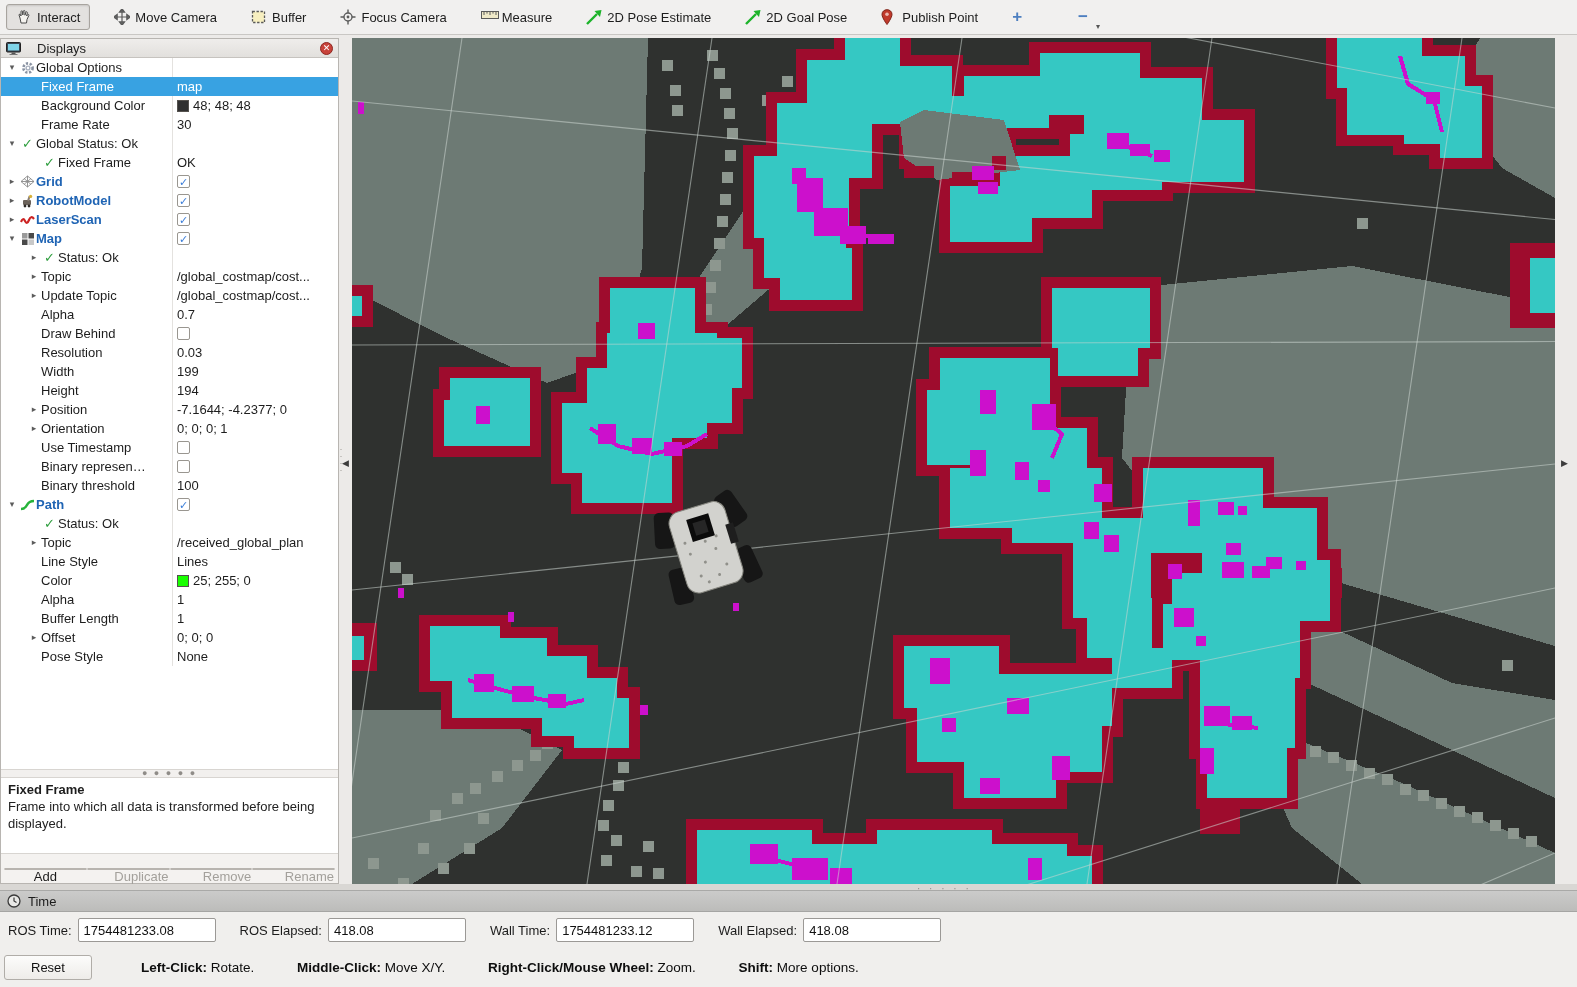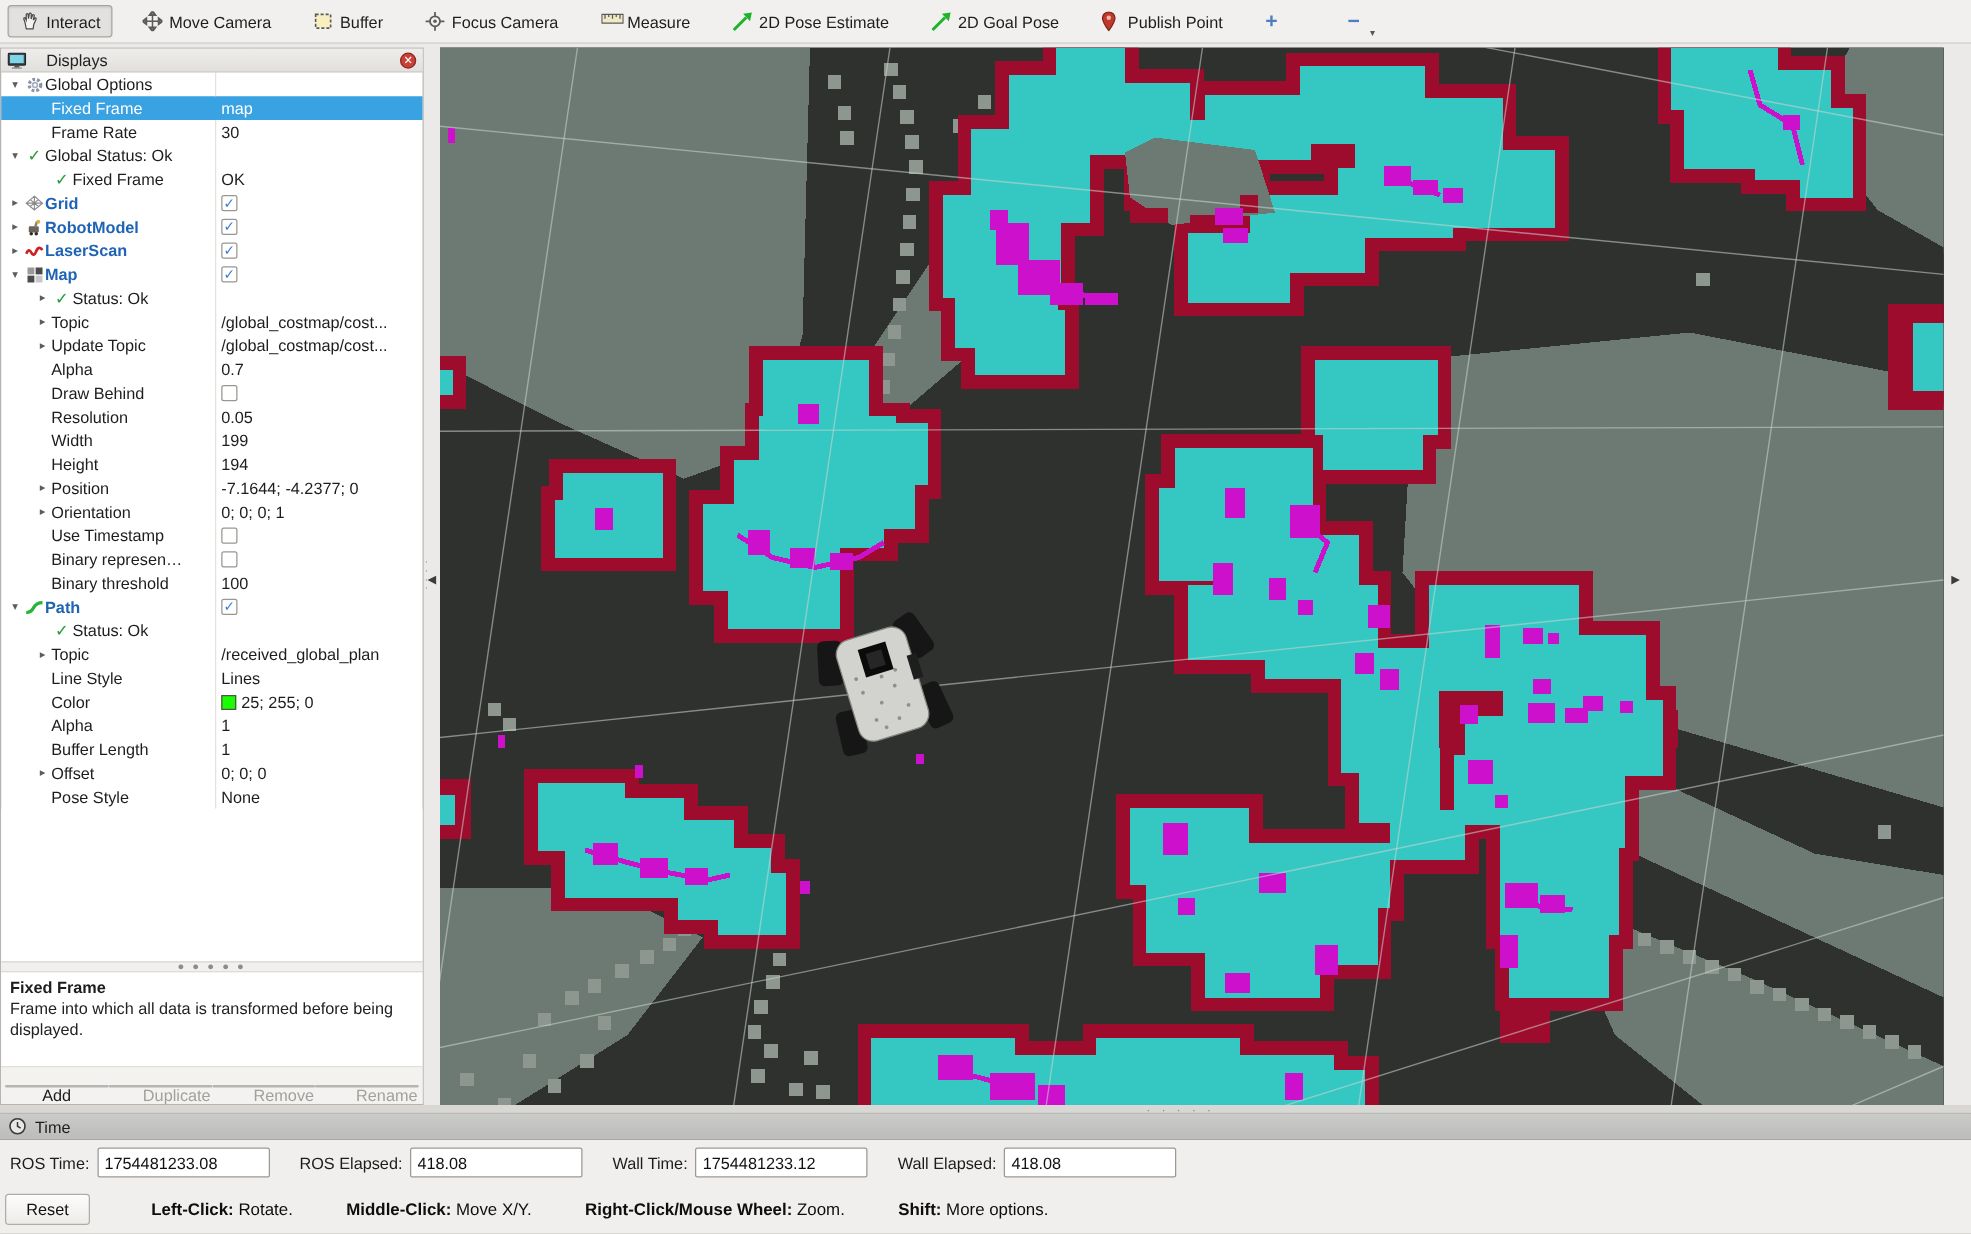--- a/index.html
+++ b/index.html
@@ -59,21 +59,21 @@
   .below-strip .hdots { position:absolute; left:917px; top:-1px; color:#8f8c88; font-size:10px; letter-spacing:3px; }
   .time-panel { height:58px; background:#f0efed; }
   .time-header { height:22px; background:linear-gradient(#cbcbca,#bcbcba); border-top:1px solid #a9a9a7; border-bottom:1px solid #a5a5a3; display:flex; align-items:center; gap:6px; padding-left:5px; }
   .time-fields { height:36px; display:flex; align-items:center; padding-left:8px; gap:10px; }
   .time-fields label { font-size:13px; color:#1c1c1c; }
   .time-fields input { width:138px; height:24px; border:1px solid #9b9996; border-radius:2px; background:#fff; font-family:inherit; font-size:13px; padding:0 5px; color:#111; }
   .tf-group { display:flex; align-items:center; gap:6px; margin-right:14px; }
 
   
   .status-bar { height:39px; background:#f0efed; display:flex; align-items:center; gap:10px; padding-left:4px; }
-  .reset-btn { border:1px solid #b0ada8; border-radius:3px; background:linear-gradient(#fcfcfb,#eeece9); font-size:13px; font-family:inherit; padding:4px 16px; color:#111; }
+  .reset-btn { border:1px solid #b0ada8; border-radius:3px; background:linear-gradient(#fcfcfb,#eeece9); font-size:13px; font-family:inherit; padding:4px 26px; color:#111; }
   .status-text { font-size:13.5px; color:#0e0e0e; }
   .status-text b { font-weight:bold;margin-left:39px; }
 
   
   .sc-free { fill:var(--vp-free); }
   .sc-obs  { fill:var(--vp-obs); }
   .sc-inf  { fill:var(--vp-inf); }
   .sc-las  { fill:var(--vp-las); }
   .sc-lasl { stroke:var(--vp-las); stroke-width:4; fill:none; }
   .sc-grid { stroke:var(--vp-grid); stroke-width:1.1; opacity:.55; }
@@ -196,20 +196,30 @@
             <span class="arrow"></span>
             <span class="tlabel">Fixed Frame</span>
           </div>
           <div class="tval">
             <span>map</span>
           </div>
         </div>
         <div class="trow">
           <div class="tname" style="padding-left: 26px;">
             <span class="arrow"></span>
+            <span class="tlabel">Background Color</span>
+          </div>
+          <div class="tval">
+            <span class="swatch" style="background: rgb(48, 48, 48);"></span>
+            <span>48; 48; 48</span>
+          </div>
+        </div>
+        <div class="trow">
+          <div class="tname" style="padding-left: 26px;">
+            <span class="arrow"></span>
             <span class="tlabel">Frame Rate</span>
           </div>
           <div class="tval">
             <span>30</span>
           </div>
         </div>
         <div class="trow">
           <div class="tname" style="padding-left: 4px;">
             <span class="arrow">▾</span>
             <span class="ticon16">
@@ -339,21 +349,21 @@
           <div class="tval">
             <span class="cb"></span>
           </div>
         </div>
         <div class="trow">
           <div class="tname" style="padding-left: 26px;">
             <span class="arrow"></span>
             <span class="tlabel">Resolution</span>
           </div>
           <div class="tval">
-            <span>0.05</span>
+            <span>0.03</span>
           </div>
         </div>
         <div class="trow">
           <div class="tname" style="padding-left: 26px;">
             <span class="arrow"></span>
             <span class="tlabel">Width</span>
           </div>
           <div class="tval">
             <span>199</span>
           </div>

